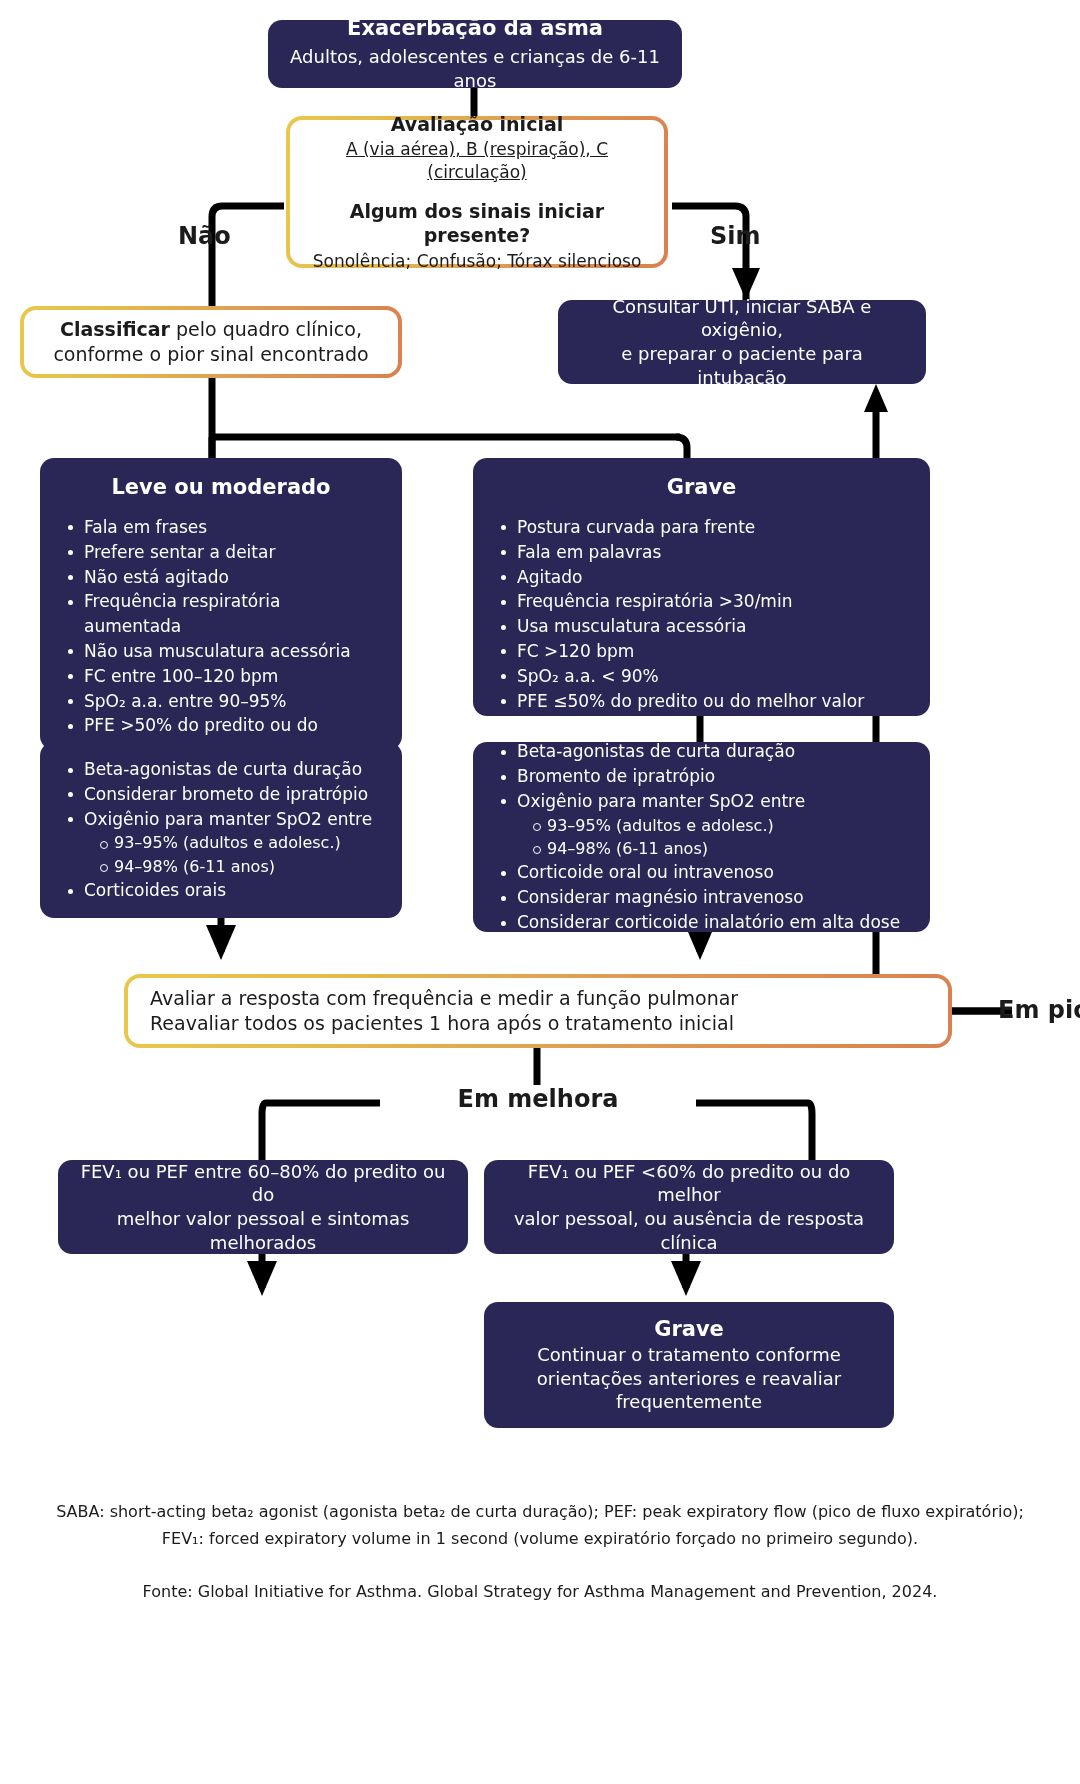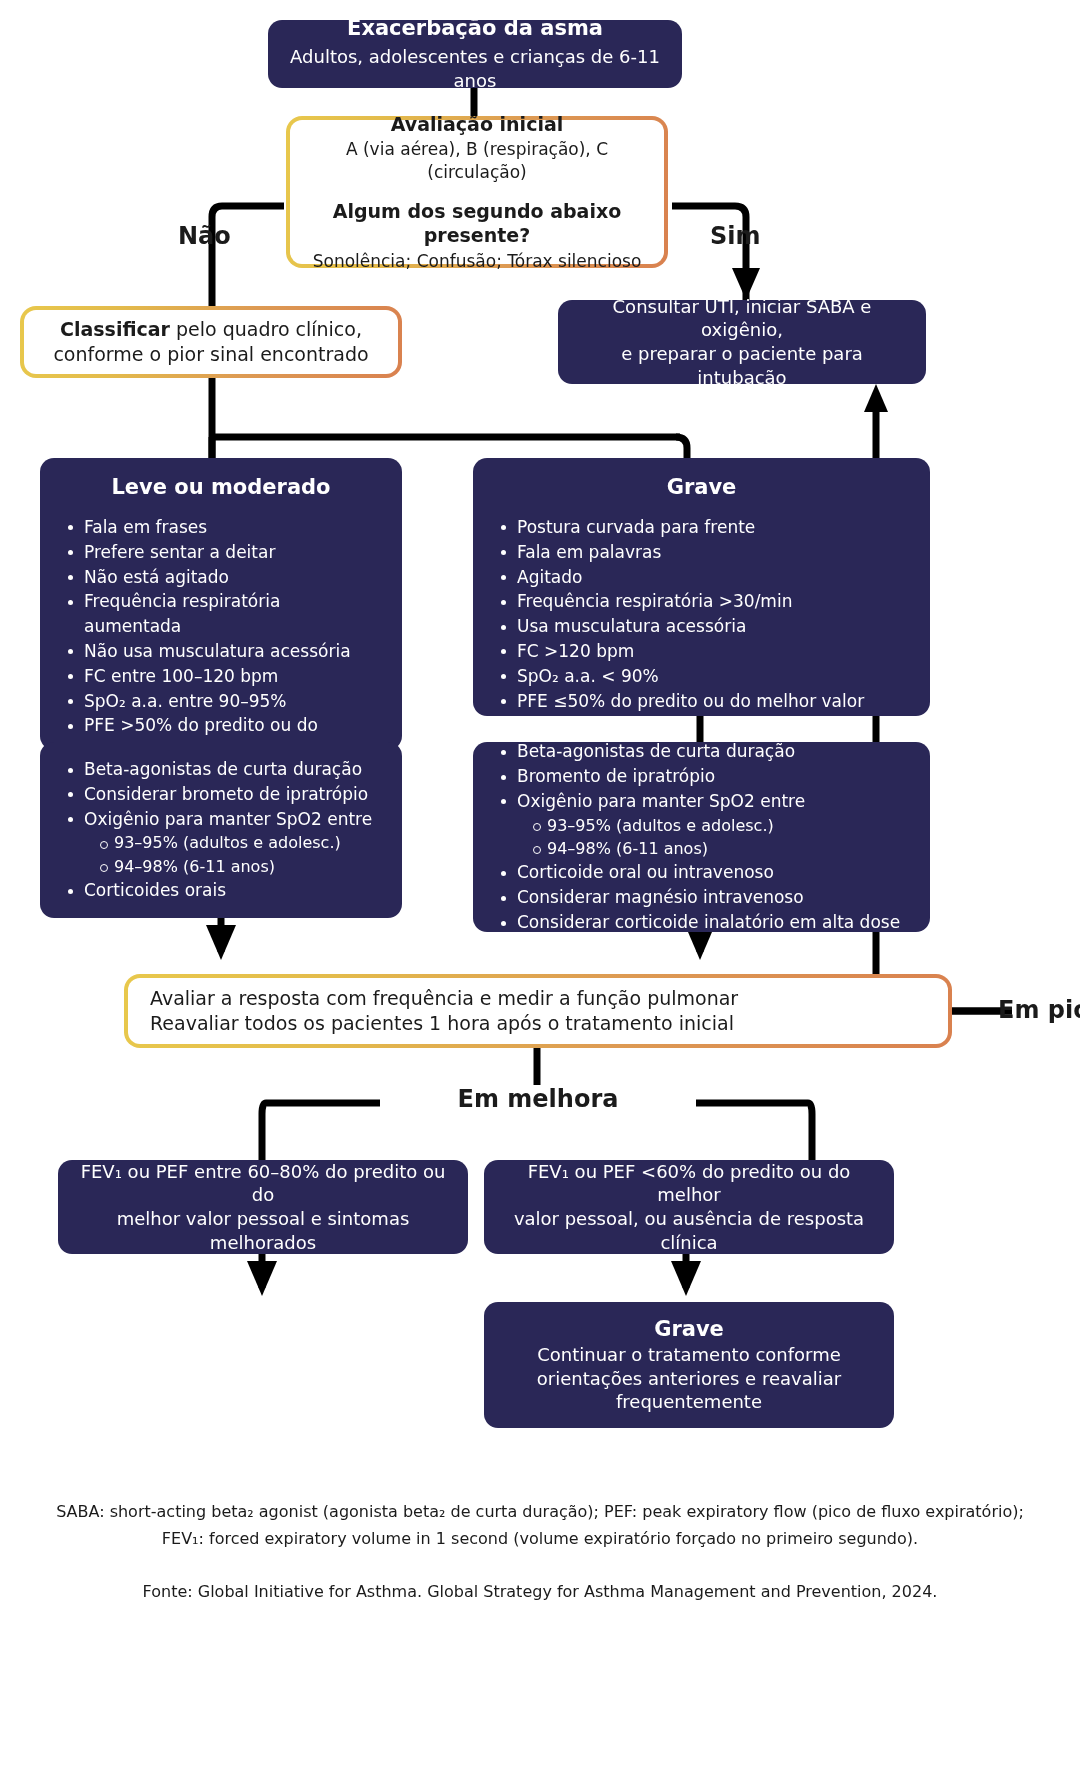--- a/index.html
+++ b/index.html
@@ -184,22 +184,22 @@
     <polygon points="686,1296 671,1261 701,1261" fill="#000000"></polygon>
   </svg>
 
   <div class="node dark" style="left:268px; top:20px; width:414px; height:68px;">
     <div class="ttl" style="font-size:21px;">Exacerbação da asma</div>
     <div class="sub" style="font-size:18px; margin-top:3px;">Adultos, adolescentes e crianças de 6-11 anos</div>
   </div>
 
   <div class="node outline" style="left:286px; top:116px; width:382px; height:152px;">
     <div class="ttl" style="font-size:19px;">Avaliação inicial</div>
-    <div class="sub" style="font-size:17px; margin-top:2px;">A (via aérea), B (respiração), C (circulação)</div>
-    <div class="ttl" style="font-size:19px; margin-top:16px;">Algum dos segundo abaixo presente?</div>
+    <div class="sub" style="font-size:17px; margin-top:2px;text-decoration:underline;">A (via aérea), B (respiração), C (circulação)</div>
+    <div class="ttl" style="font-size:19px; margin-top:16px;">Algum dos sinais iniciar presente?</div>
     <div class="sub" style="font-size:17px; margin-top:2px;">Sonolência; Confusão; Tórax silencioso</div>
   </div>
 
   <div class="edge-label" style="left:178px; top:222px; font-size:24px;">Não</div>
   <div class="edge-label" style="left:710px; top:222px; font-size:24px;">Sim</div>
 
   <div class="node outline" style="left:20px; top:306px; width:382px; height:72px;">
     <div class="sub" style="font-size:19px;"><b>Classificar</b><span> pelo quadro clínico,</span></div>
     <div class="sub" style="font-size:19px;">conforme o pior sinal encontrado</div>
   </div>

